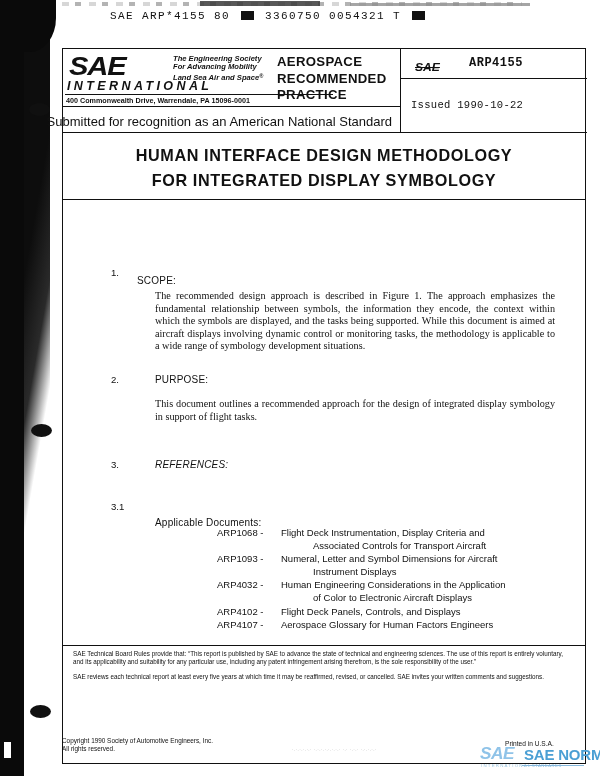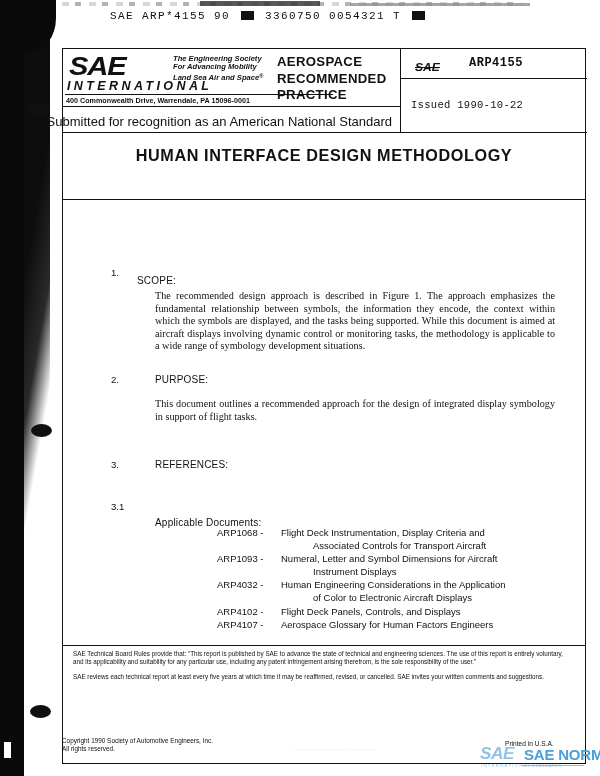--- a/index.html
+++ b/index.html
@@ -231,21 +231,21 @@
 <div class="scan-edge-top"></div>
 <div class="scan-notch"></div>
 <div class="hole h1"></div>
 <div class="hole h2"></div>
 <div class="hole h3"></div>
 <div class="top-speckle"></div>
 <div class="top-speckle2"></div>
 <div class="top-speckle3"></div>
 
 <div class="ident-line">
-  <span>SAE ARP*4155 90</span>
+  <span>SAE ARP*4155 80</span>
   <span class="blk"></span>
   <span>3360750 0054321 T</span>
   <span class="blk"></span>
 </div>
 
 <div class="page-frame">
 
   <div class="hdr-left">
     <div class="sae-logo-wrap">
       <span class="sae-mark">SAE</span>
@@ -276,33 +276,34 @@
     </div>
     <div class="doc-no">ARP4155</div>
   </div>
 
   <div class="hdr-right2">
     <div class="issued">Issued 1990-10-22</div>
   </div>
 
   <div class="main-title">
     <div>HUMAN INTERFACE DESIGN METHODOLOGY</div>
+    <div>FOR INTEGRATED DISPLAY SYMBOLOGY</div>
   </div>
   <div class="title-rule"></div>
 
   <div class="sec-num" style="left:48px;top:218px;">1.</div>
   <div class="sec-head" style="left:74px;top:218px;margin-top:8px;">SCOPE:</div>
   <div class="sec-body" style="left:92px;top:241px;width:400px;">The recommended design approach is described in Figure 1.  The approach emphasizes the fundamental relationship between symbols, the information they encode, the context within which the symbols are displayed, and the tasks being supported.  While this document is aimed at aircraft displays involving dynamic control or monitoring tasks, the methodology is applicable to a wide range of symbology development situations.</div>
 
   <div class="sec-num" style="left:48px;top:325px;">2.</div>
   <div class="sec-head" style="left:92px;top:325px;">PURPOSE:</div>
   <div class="sec-body" style="left:92px;top:349px;width:400px;">This document outlines a recommended approach for the design of integrated display symbology in support of flight tasks.</div>
 
   <div class="sec-num" style="left:48px;top:410px;">3.</div>
-  <div class="sec-head" style="left:92px;top:410px;">REFERENCES:</div>
+  <div class="sec-head" style="left:92px;top:410px;font-style:italic;">REFERENCES:</div>
 
   <div class="sec-num" style="left:48px;top:452px;">3.1</div>
   <div class="sec-head" style="left:92px;top:452px;margin-top:16px;">Applicable Documents:</div>
 
   <div class="ref-list" style="left:130px;top:478px;" id="ref-list">
       <div class="ref-item"><span class="ref-code">ARP1068 -</span><span>Flight Deck Instrumentation, Display Criteria and</span><span class="ref-cont">Associated Controls for Transport Aircraft</span></div>
       <div class="ref-item"><span class="ref-code">ARP1093 -</span><span>Numeral, Letter and Symbol Dimensions for Aircraft</span><span class="ref-cont">Instrument Displays</span></div>
       <div class="ref-item"><span class="ref-code">ARP4032 -</span><span>Human Engineering Considerations in the Application</span><span class="ref-cont">of Color to Electronic Aircraft Displays</span></div>
       <div class="ref-item"><span class="ref-code">ARP4102 -</span><span>Flight Deck Panels, Controls, and Displays</span></div>
       <div class="ref-item"><span class="ref-code">ARP4107 -</span><span>Aerospace Glossary for Human Factors Engineers</span></div>

